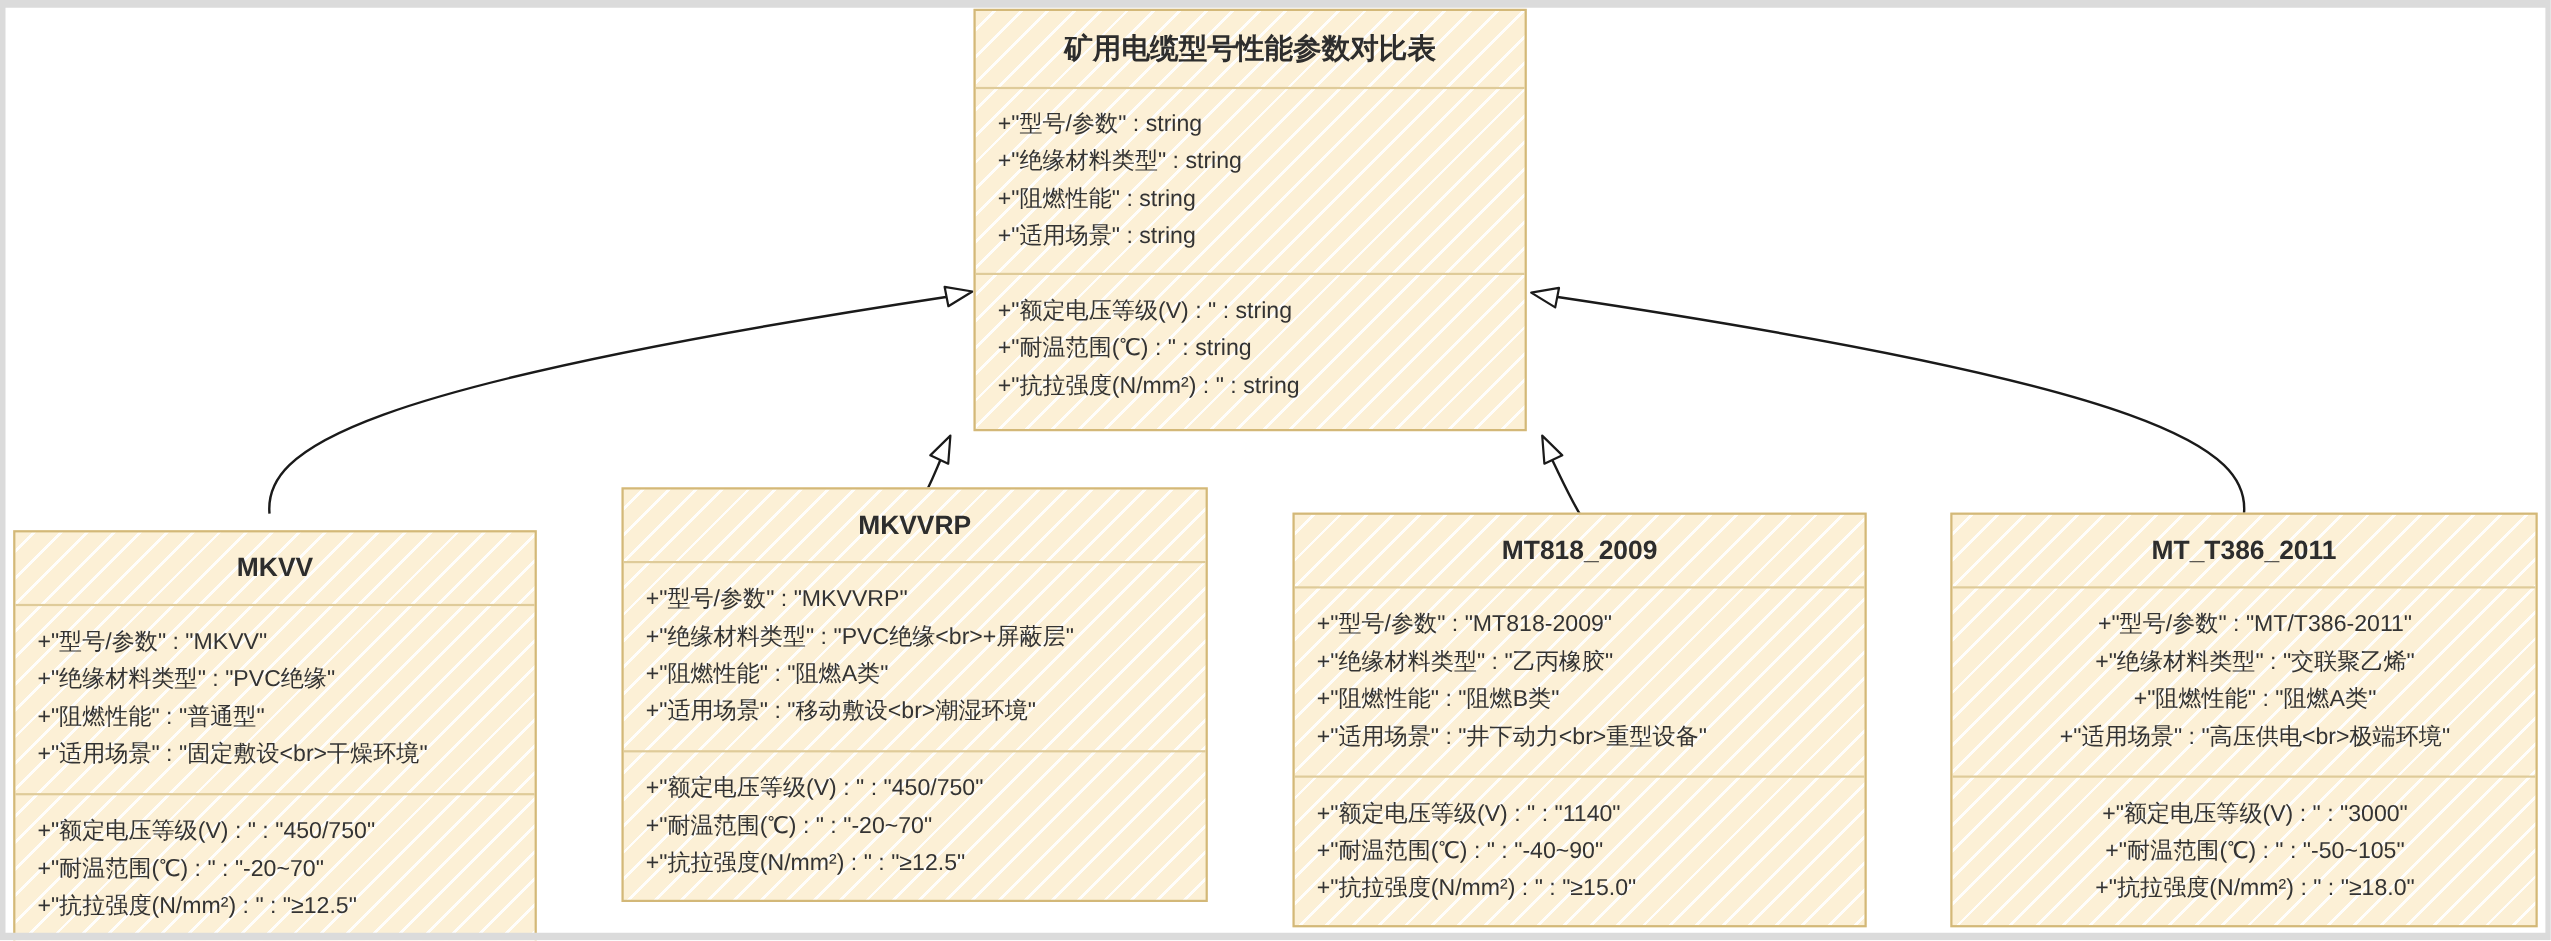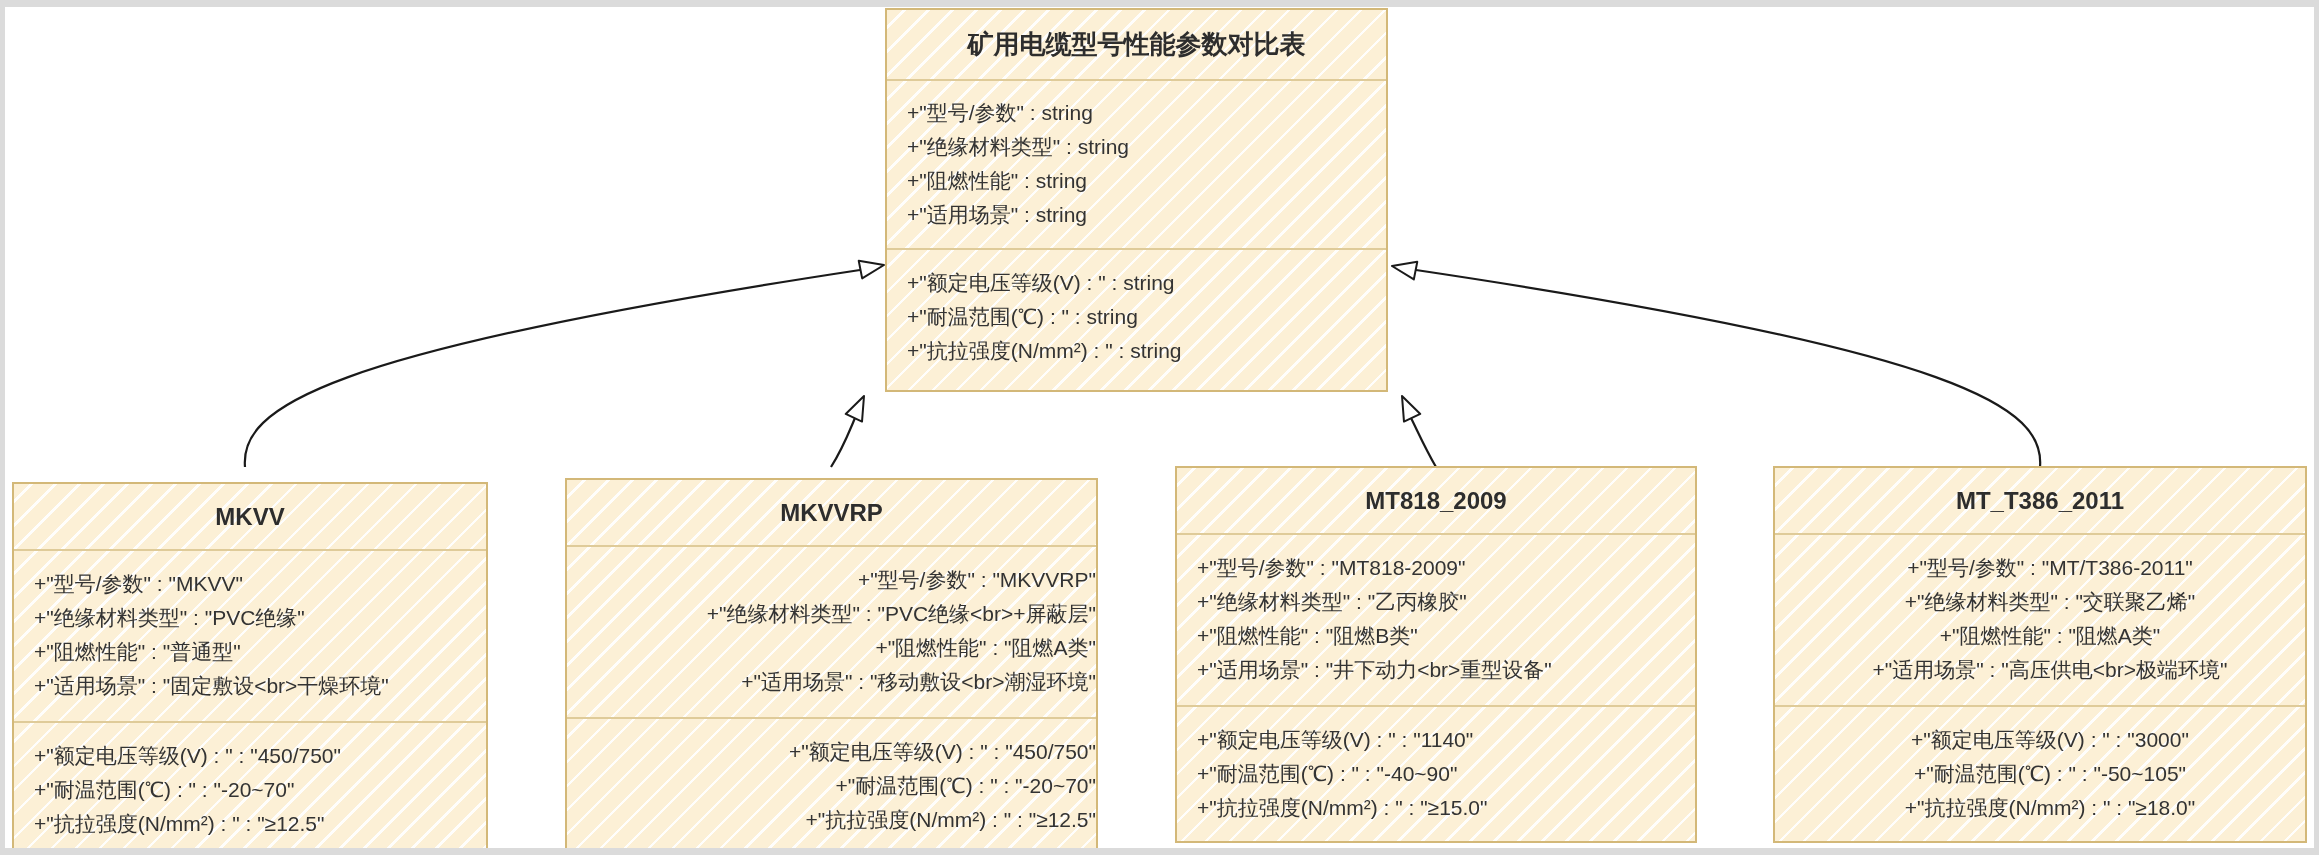--- a/index.html
+++ b/index.html
@@ -114,21 +114,21 @@
       <div class="member">+"阻燃性能" : "普通型"</div>
       <div class="member">+"适用场景" : "固定敷设&lt;br&gt;干燥环境"</div>
     </div>
     <div class="cb-section methods-child">
       <div class="member">+"额定电压等级(V) : " : "450/750"</div>
       <div class="member">+"耐温范围(℃) : " : "-20~70"</div>
       <div class="member">+"抗拉强度(N/mm²) : " : "≥12.5"</div>
     </div>
   </div>
 
-  <div class="classbox" style="left:565px;top:478px;width:533px;height:377px;text-align:right;">
+  <div class="classbox" style="left:565px;top:443px;width:533px;height:377px;">
     <div class="cb-title t-child">MKVVRP</div>
     <div class="cb-section sect-divided attrs-child">
       <div class="member">+"型号/参数" : "MKVVRP"</div>
       <div class="member">+"绝缘材料类型" : "PVC绝缘&lt;br&gt;+屏蔽层"</div>
       <div class="member">+"阻燃性能" : "阻燃A类"</div>
       <div class="member">+"适用场景" : "移动敷设&lt;br&gt;潮湿环境"</div>
     </div>
     <div class="cb-section methods-child">
       <div class="member">+"额定电压等级(V) : " : "450/750"</div>
       <div class="member">+"耐温范围(℃) : " : "-20~70"</div>

